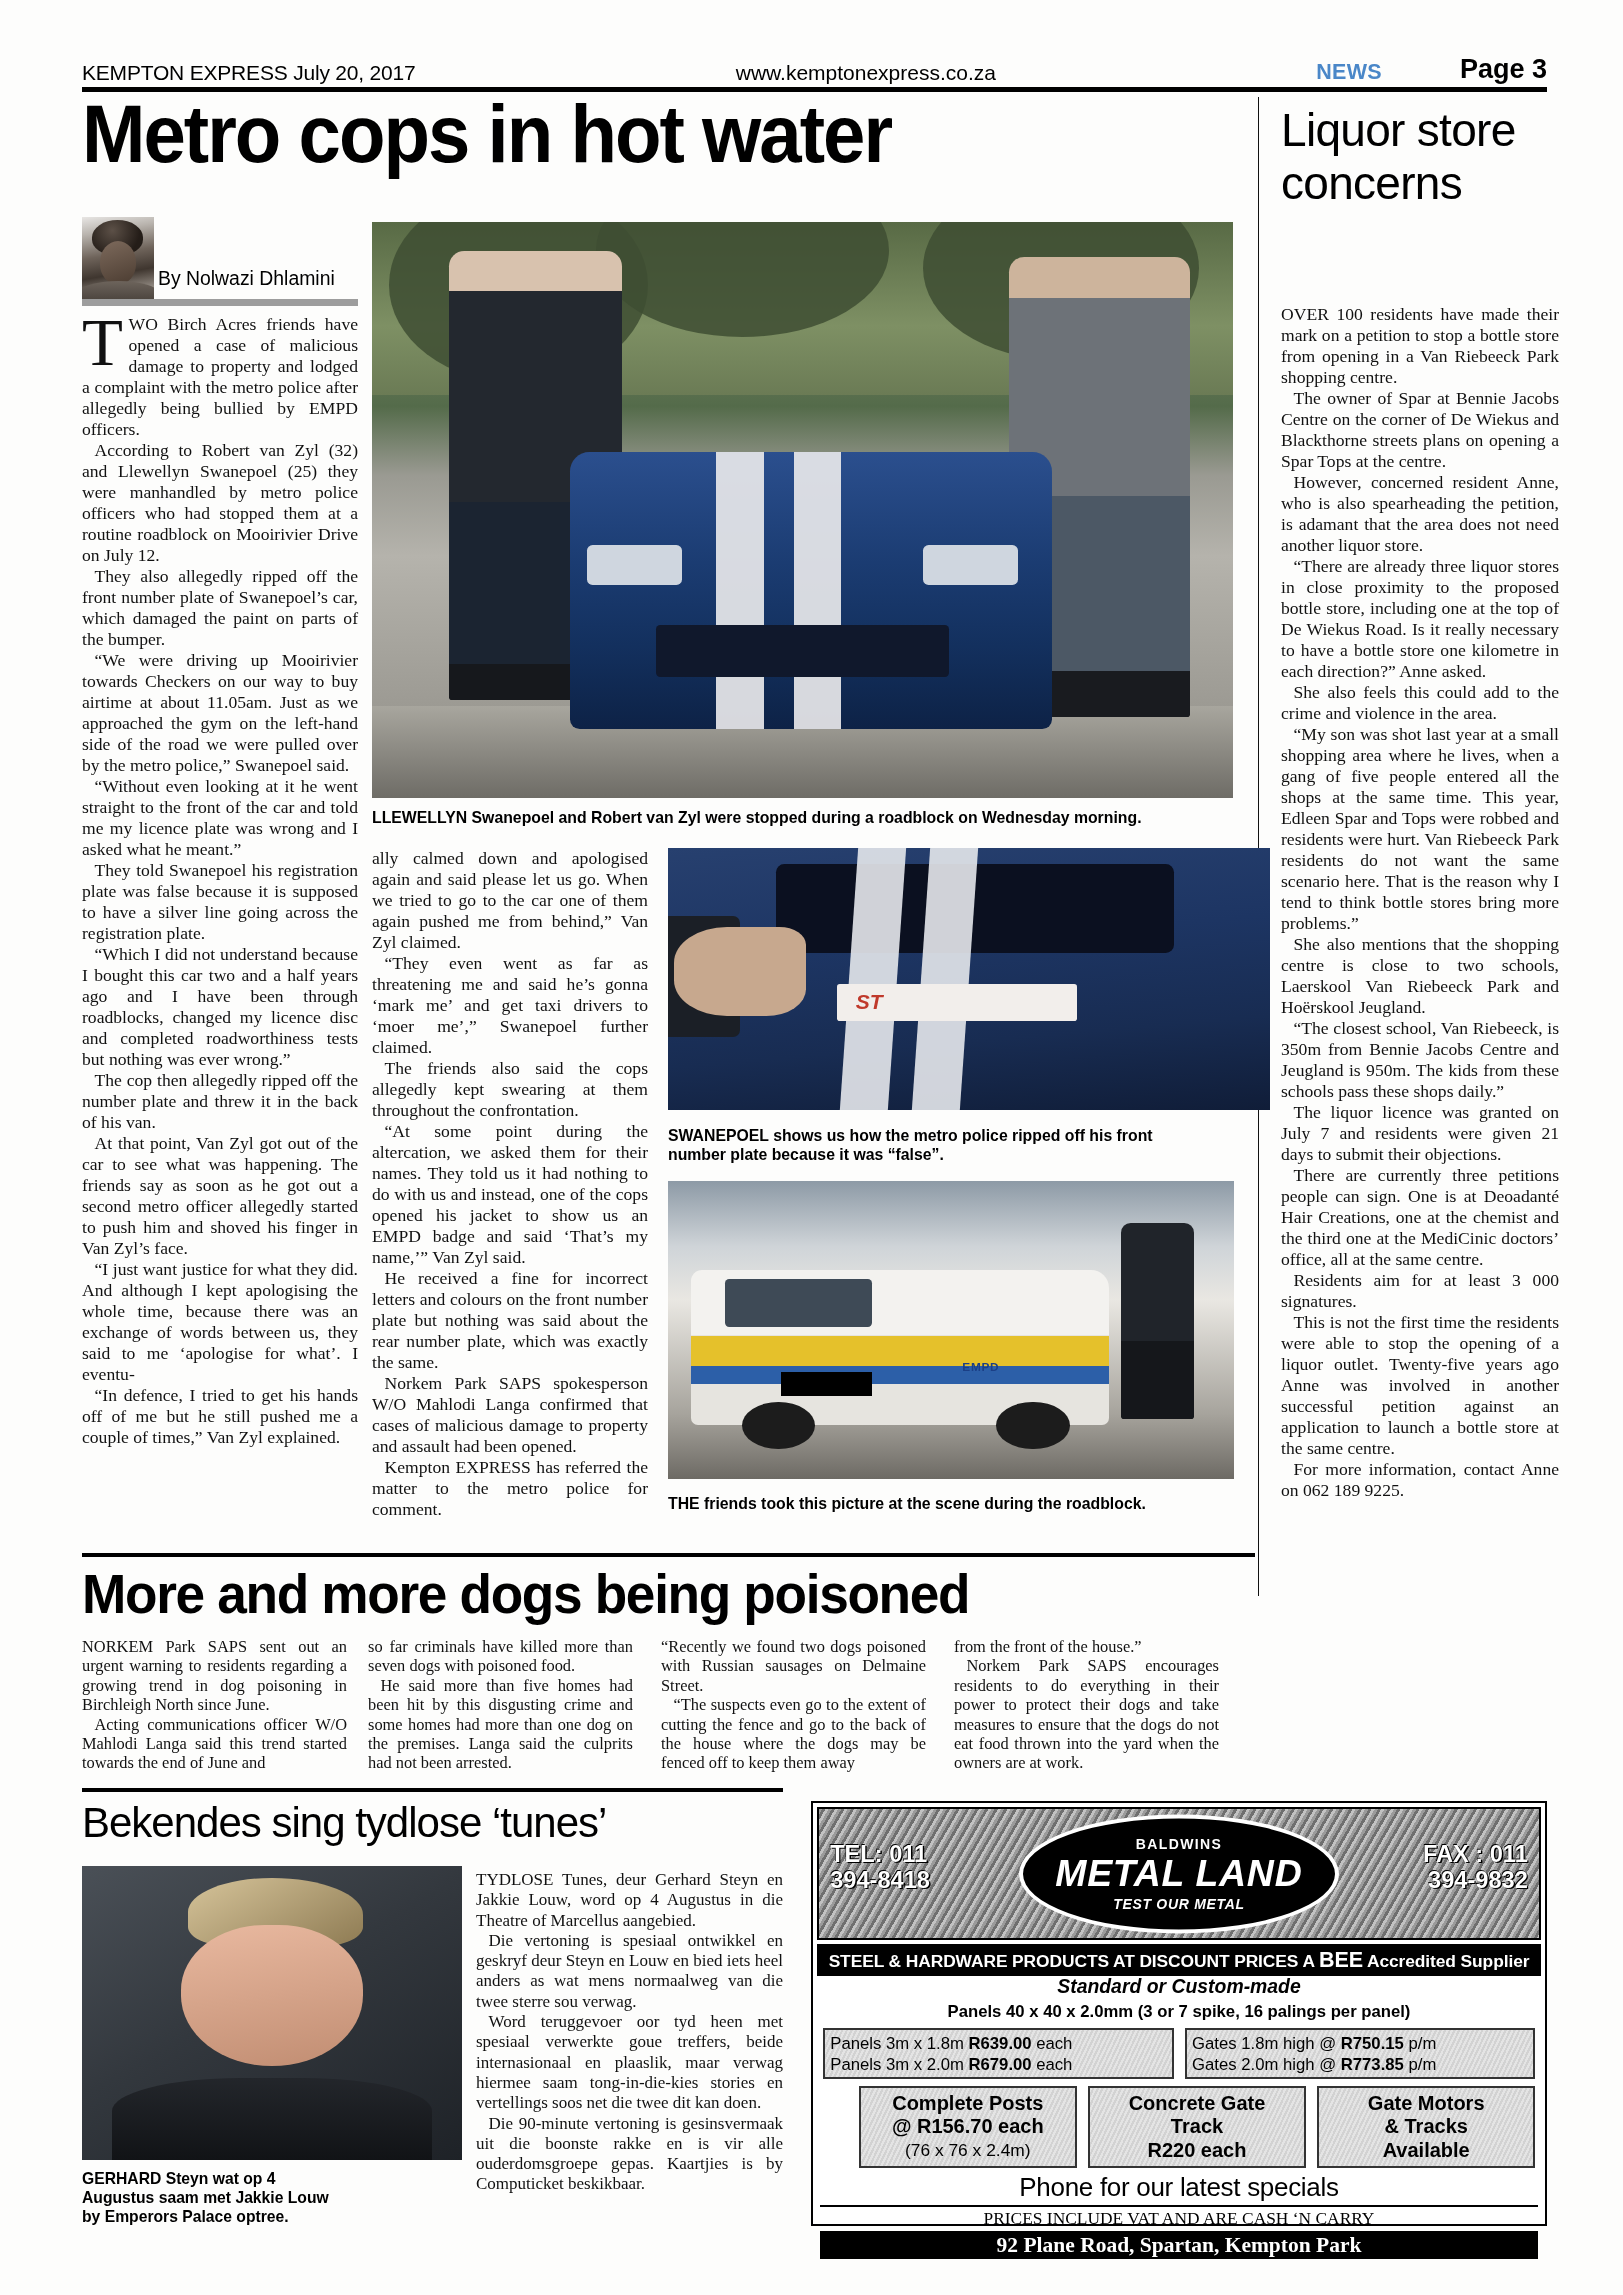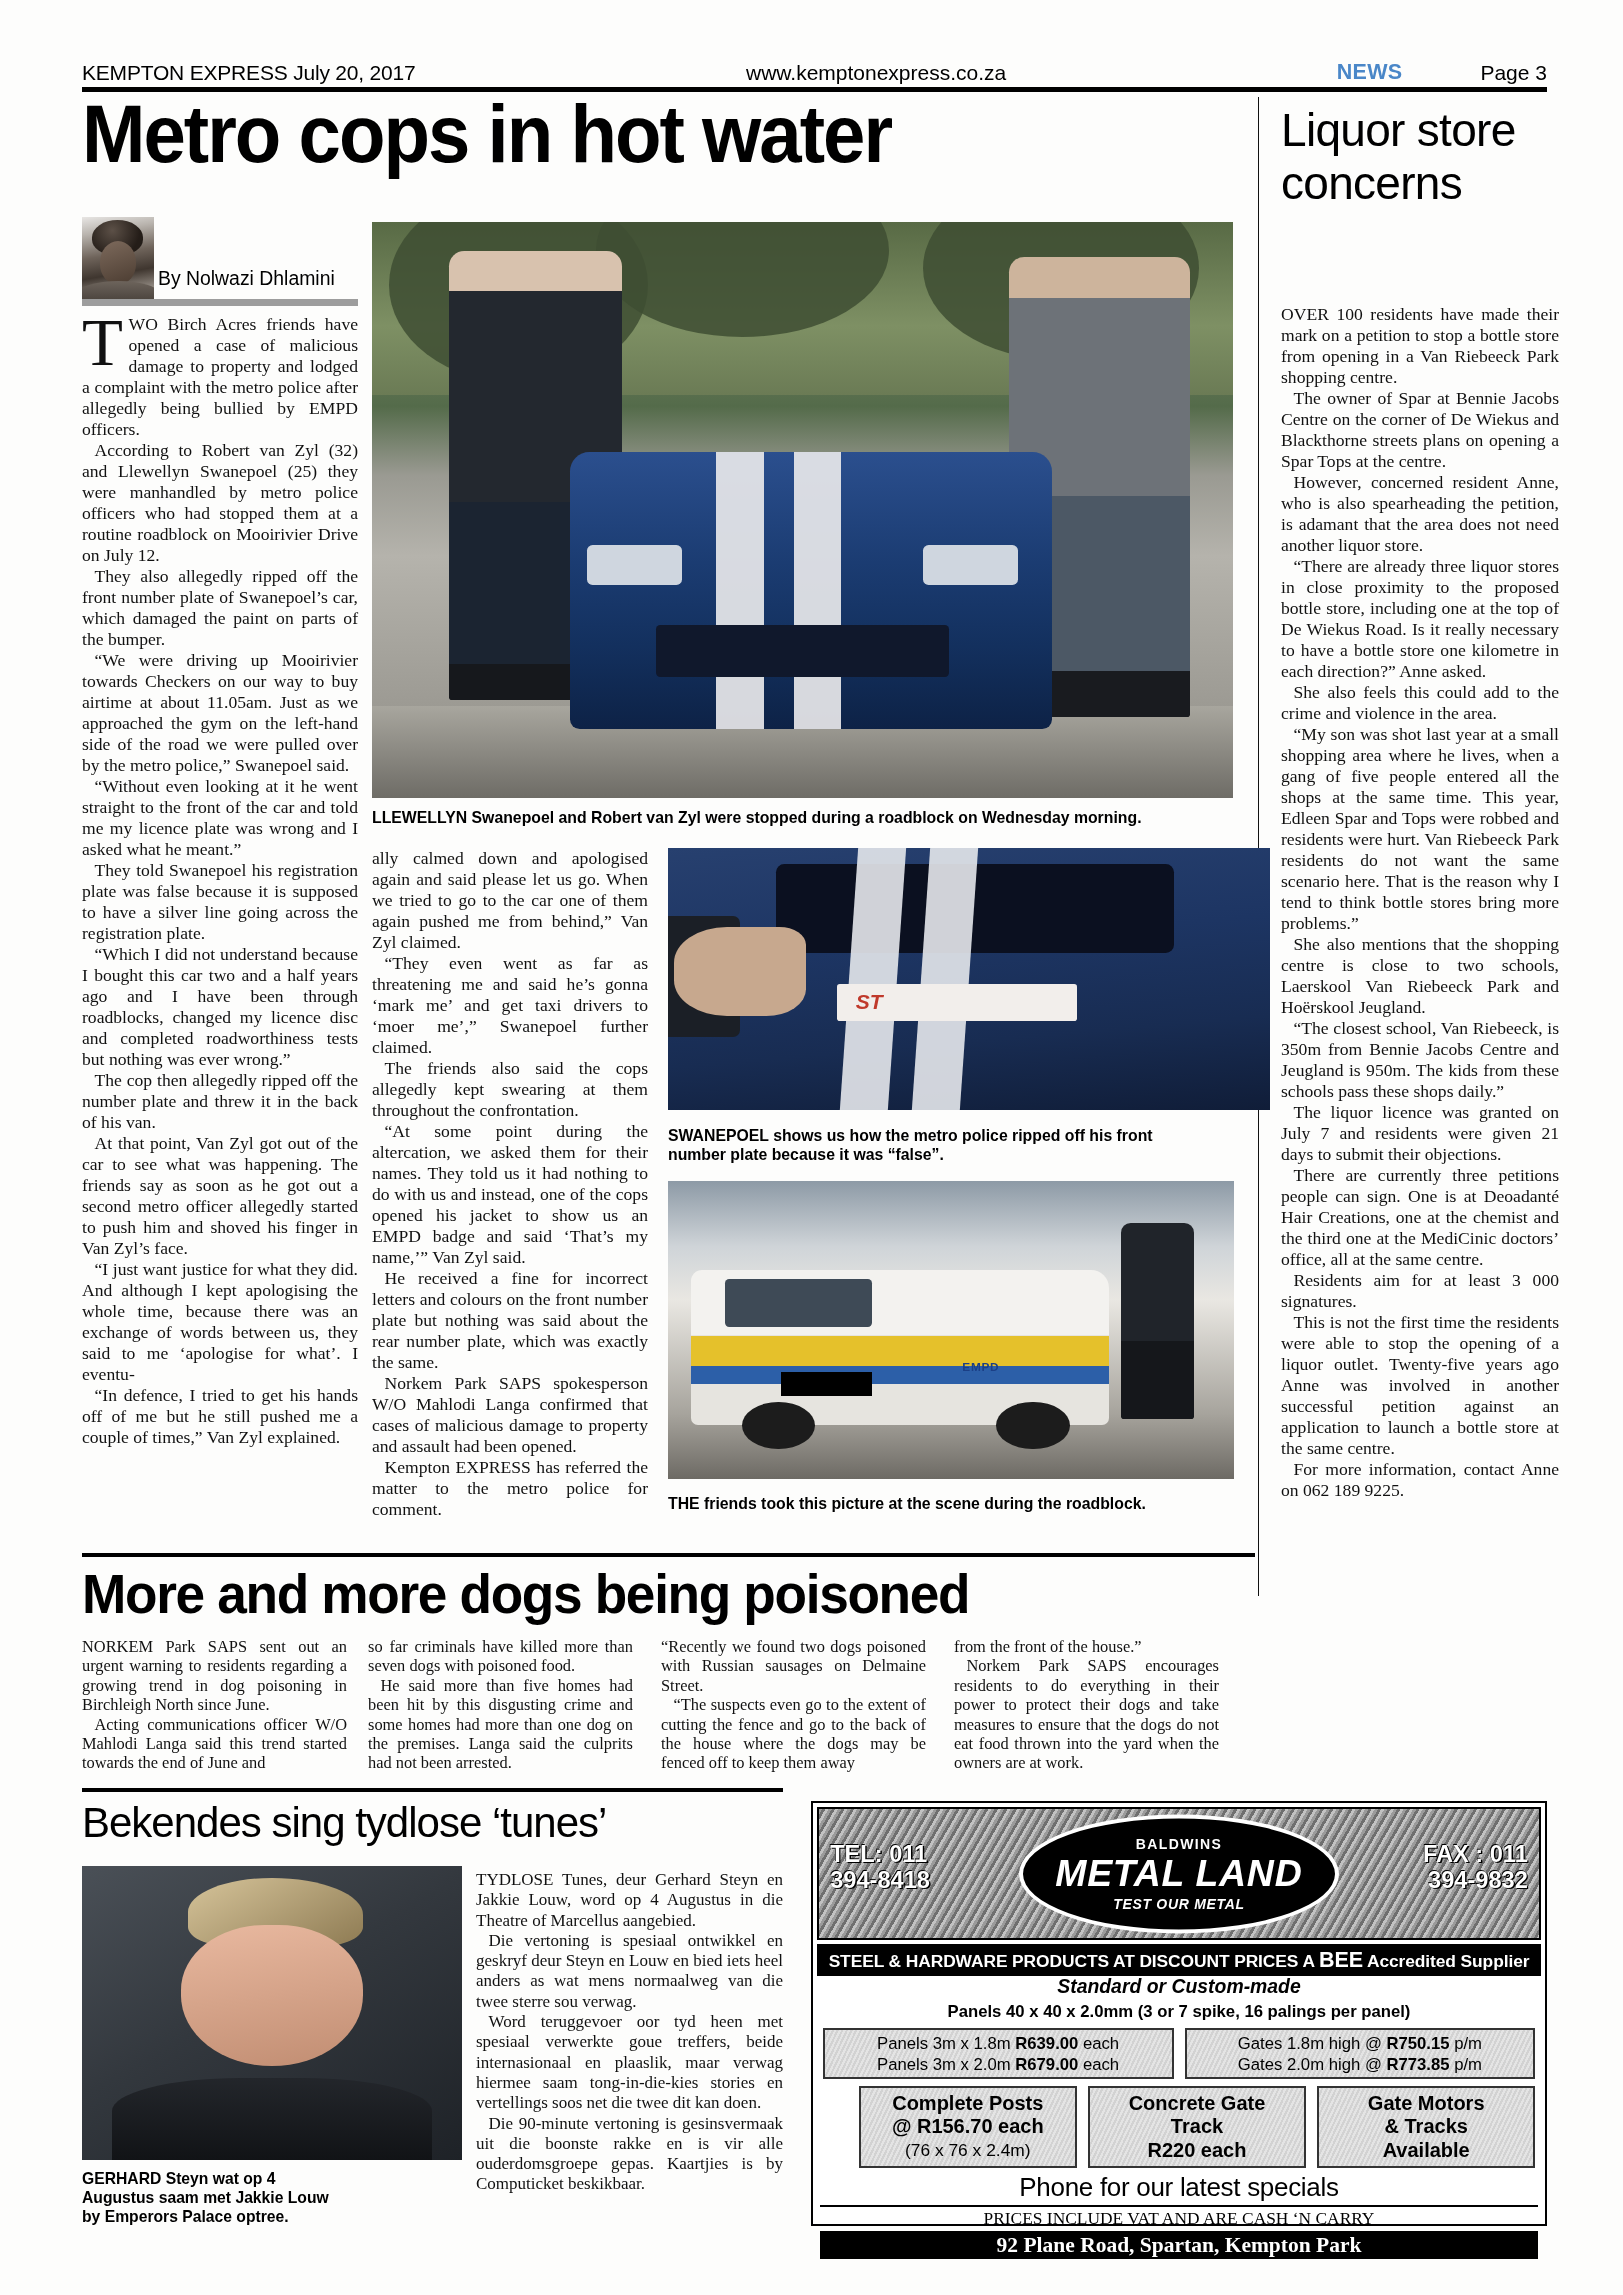--- a/index.html
+++ b/index.html
@@ -8,21 +8,21 @@
     position:relative;width:1624px;height:2295px;background:#fdfdfc;
     margin:0 auto;overflow:hidden;
   }
   
   .masthead{position:absolute;left:82px;top:53px;width:1465px;height:32px;
     display:flex;align-items:flex-end;font-family:"Liberation Sans",sans-serif;}
   .mh-left{font-size:21px;letter-spacing:-0.2px;white-space:nowrap;color:#000;}
   .mh-left .paper{font-weight:400;}
   .mh-mid{flex:1;text-align:center;font-size:21px;color:#000;}
   .mh-news{font-weight:bold;font-size:21.5px;color:#4a87c8;letter-spacing:0.3px;margin-right:78px;}
-  .mh-page{font-size:21px;color:#000;white-space:nowrap;}
+  .mh-page{font-size:27px;color:#000;white-space:nowrap;font-weight:bold;}
   .rule-main{position:absolute;left:82px;top:87px;width:1465px;height:4.9px;background:#000;}
 
   
   .headline-main{
     position:absolute;left:82px;top:97px;width:1111px;
     font-family:"Liberation Sans",sans-serif;font-weight:bold;
     font-size:81px;line-height:75px;letter-spacing:-2.1px;
     transform:scaleX(.94);transform-origin:left top;color:#000;
   }
   
@@ -148,21 +148,21 @@
     transform:scaleX(1.04);margin:0.7px 0 1.4px;}
   .ad-slogan{font-weight:bold;font-size:14px;letter-spacing:0.7px;font-style:italic;}
   .ad-strip{background:#000;color:#fff;text-align:center;font-weight:bold;
     font-size:17.4px;padding:3.5px 0;margin:0 4.2px;letter-spacing:-0.1px;}
   .ad-strip .bee{font-size:21.5px;}
   .ad-title{text-align:center;font-weight:bold;font-size:38px;letter-spacing:-0.7px;margin-top:2.8px;}
   .ad-sub{text-align:center;font-weight:bold;font-style:italic;font-size:19.4px;margin-top:-1.4px;}
   .ad-spec{text-align:center;font-weight:bold;font-size:16.7px;margin-top:4.2px;}
   .ad-grid2{display:flex;gap:11px;margin:5.6px 9.7px 0;}
   .ad-cell{flex:1;border:2.1px solid #333;padding:2.8px 5.6px;
-    background:repeating-linear-gradient(115deg,#e4e4e4 0 2.1px,#d2d2d2 2.1px 4.2px);text-align:center;}
+    background:repeating-linear-gradient(115deg,#e4e4e4 0 2.1px,#d2d2d2 2.1px 4.2px);}
   .ad-cell div{font-size:16.7px;line-height:21px;}
   .ad-cell b{font-weight:bold;}
   .ad-grid3{display:flex;gap:11px;margin:7px 9.7px 0;padding-left:36px;}
   .ad-box{flex:1;border:2.1px solid #333;text-align:center;font-weight:bold;
     font-size:20px;line-height:23.6px;padding:3.5px 1.4px;
     background:repeating-linear-gradient(115deg,#e4e4e4 0 2.1px,#d2d2d2 2.1px 4.2px);}
   .ad-box .small{font-size:17.4px;font-weight:normal;}
   .ad-phone{text-align:center;font-size:26px;margin-top:4.2px;letter-spacing:-0.3px;}
   .ad-vat{text-align:center;font-family:"Liberation Serif",serif;font-weight:normal;
     font-size:17.4px;border-top:2.1px solid #000;margin:1.4px 7px 0;padding-top:1.4px;}

